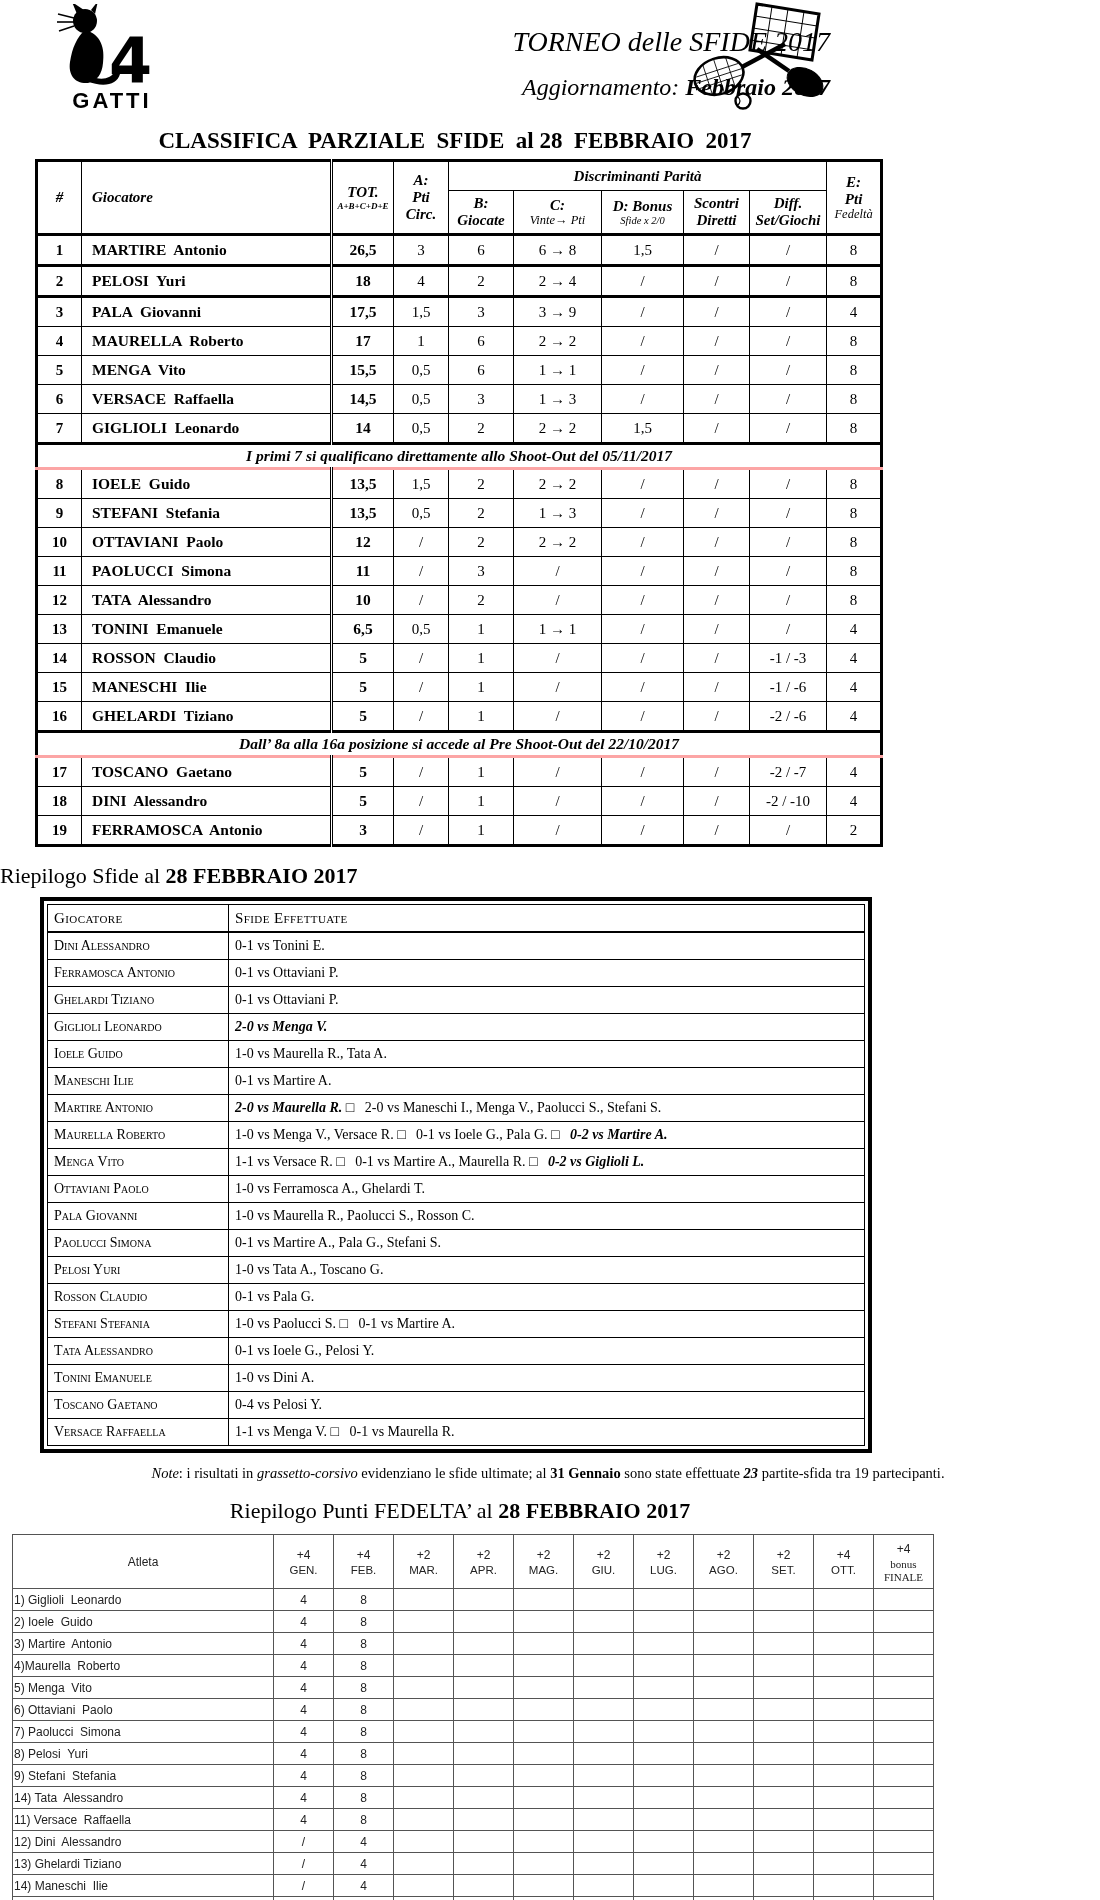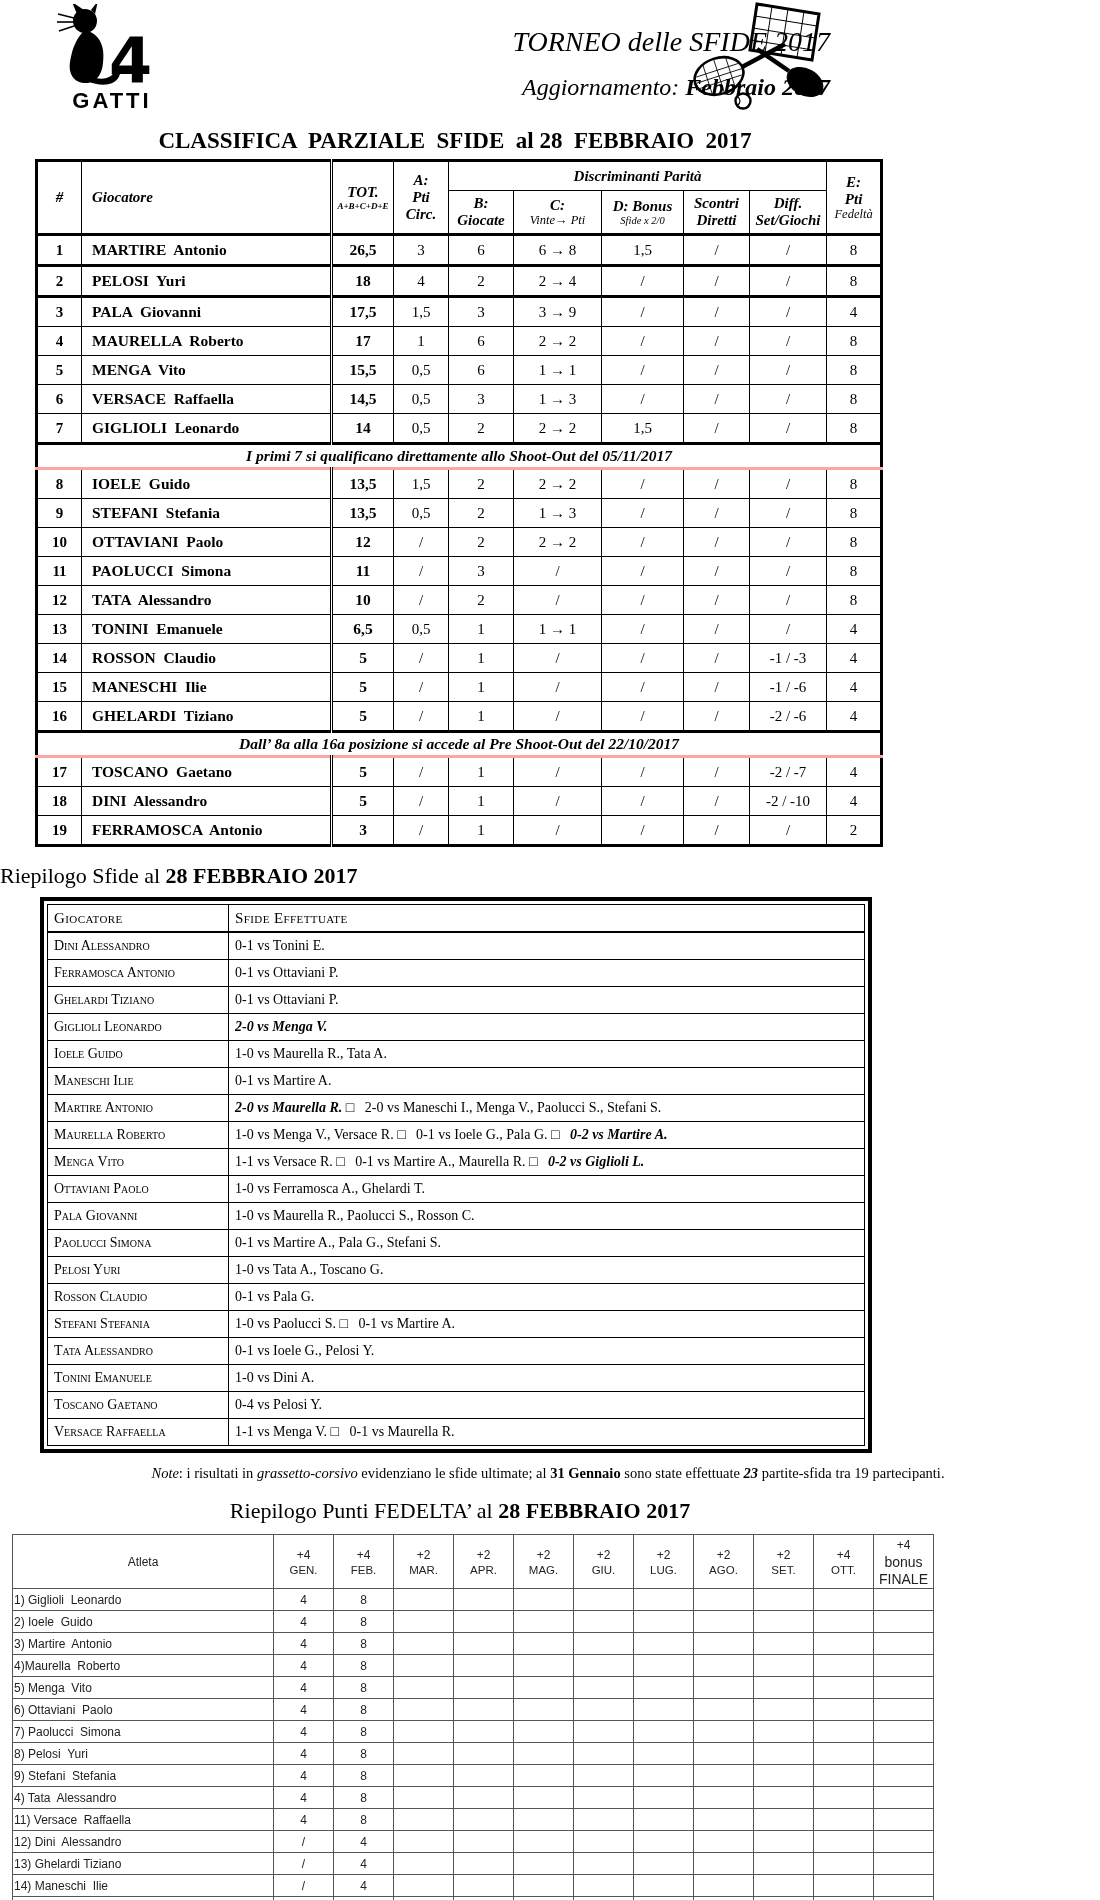--- a/index.html
+++ b/index.html
@@ -56,21 +56,21 @@
   
   .f-title{width:920px;text-align:center;font-size:22px;margin-top:16px;}
   table.fed{margin:10px 0 0 12px;border-collapse:collapse;table-layout:fixed;width:885px;
             font-family:"Liberation Sans",sans-serif;color:#222;}
   .fed th,.fed td{border:1px solid #545454;text-align:center;font-weight:normal;}
   .fed thead tr{height:54px;}
   .fed th.atleta{width:258px;font-size:12px;}
   .fed th.m{width:57px;font-size:12px;}
   .fed .ft{display:block;font-size:12px;line-height:1.5;}
   .fed .fl{display:block;font-size:11.5px;line-height:1.2;}
-  .fed .fb{display:block;font-size:14px;line-height:1.15;}
+  .fed .fb{display:block;font-size:11px;line-height:1.15;font-family:Liberation Serif, serif;}
   .fed td{height:19px;font-size:12px;}
   .fed td.fname{text-align:left;padding-left:1px;white-space:pre;}
 </style>
 </head>
 <body>
 
 <div class="page">
 
   <div class="header">
     <div class="logo">
@@ -685,21 +685,21 @@
           <td></td>
           <td></td>
           <td></td>
           <td></td>
           <td></td>
           <td></td>
           <td></td>
           <td></td>
         </tr>
         <tr>
-          <td class="fname">4) Tata  Alessandro</td>
+          <td class="fname">14) Tata  Alessandro</td>
           <td>4</td>
           <td>8</td>
           <td></td>
           <td></td>
           <td></td>
           <td></td>
           <td></td>
           <td></td>
           <td></td>
           <td></td>

